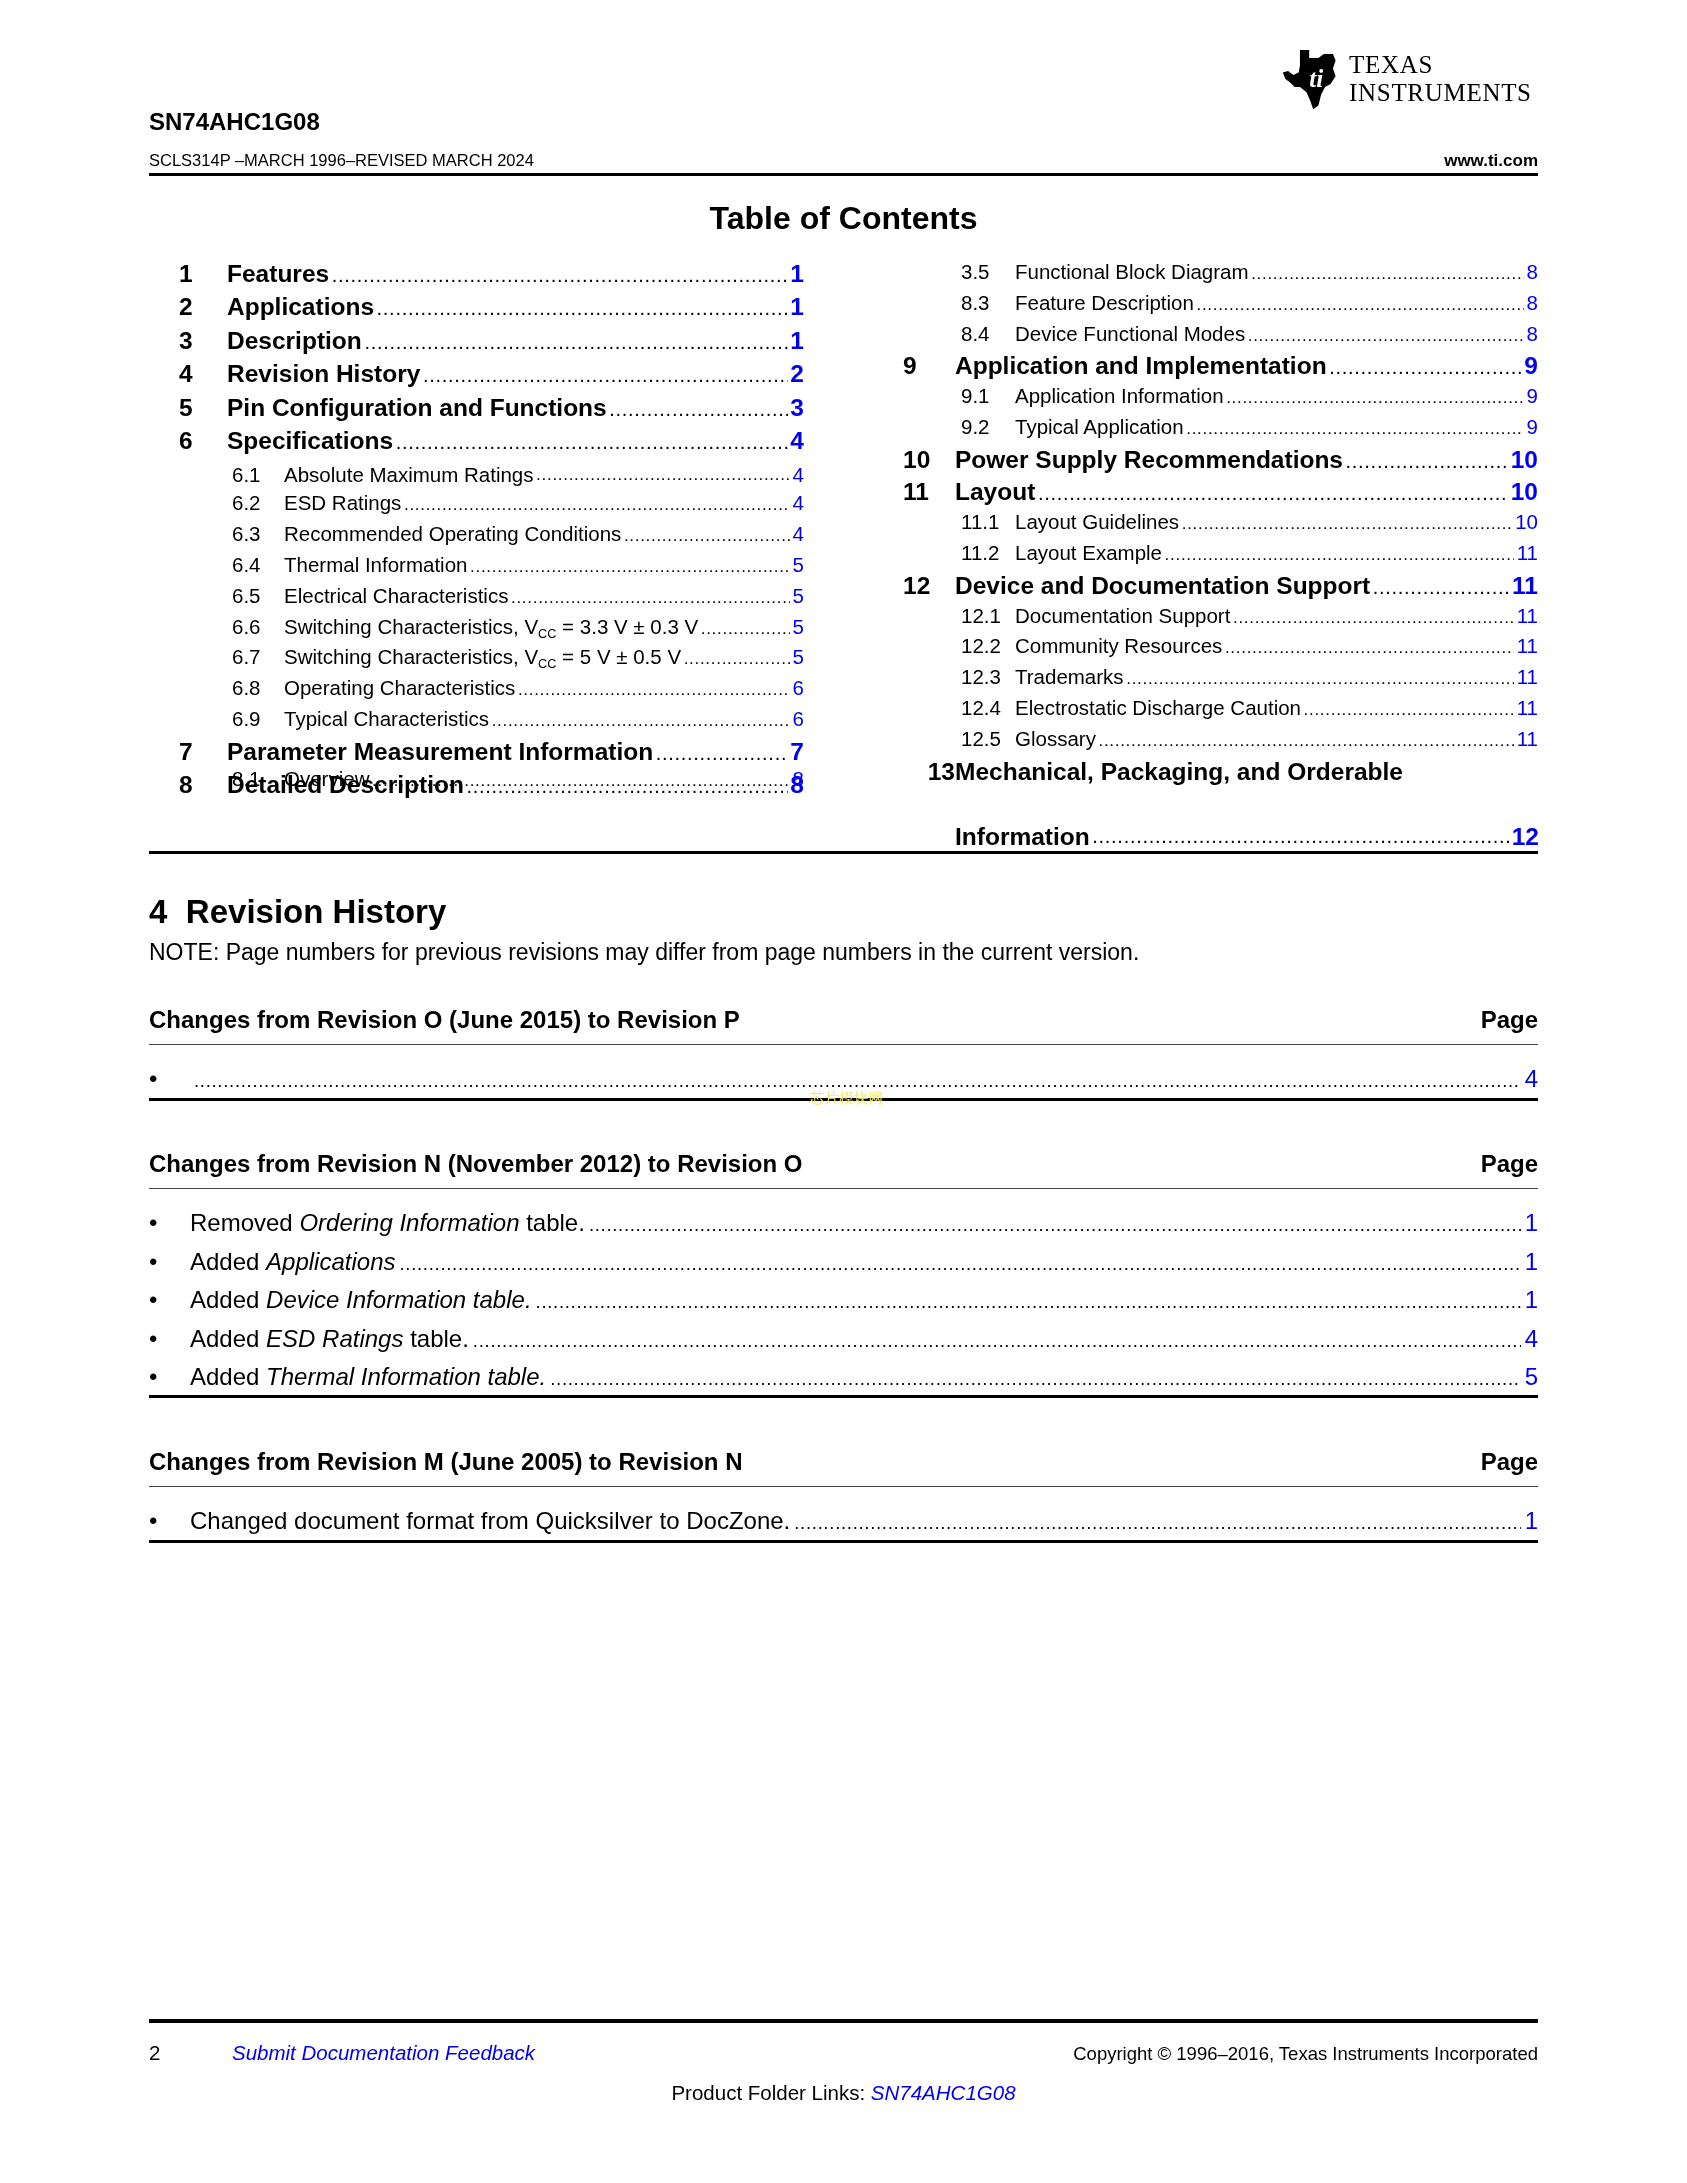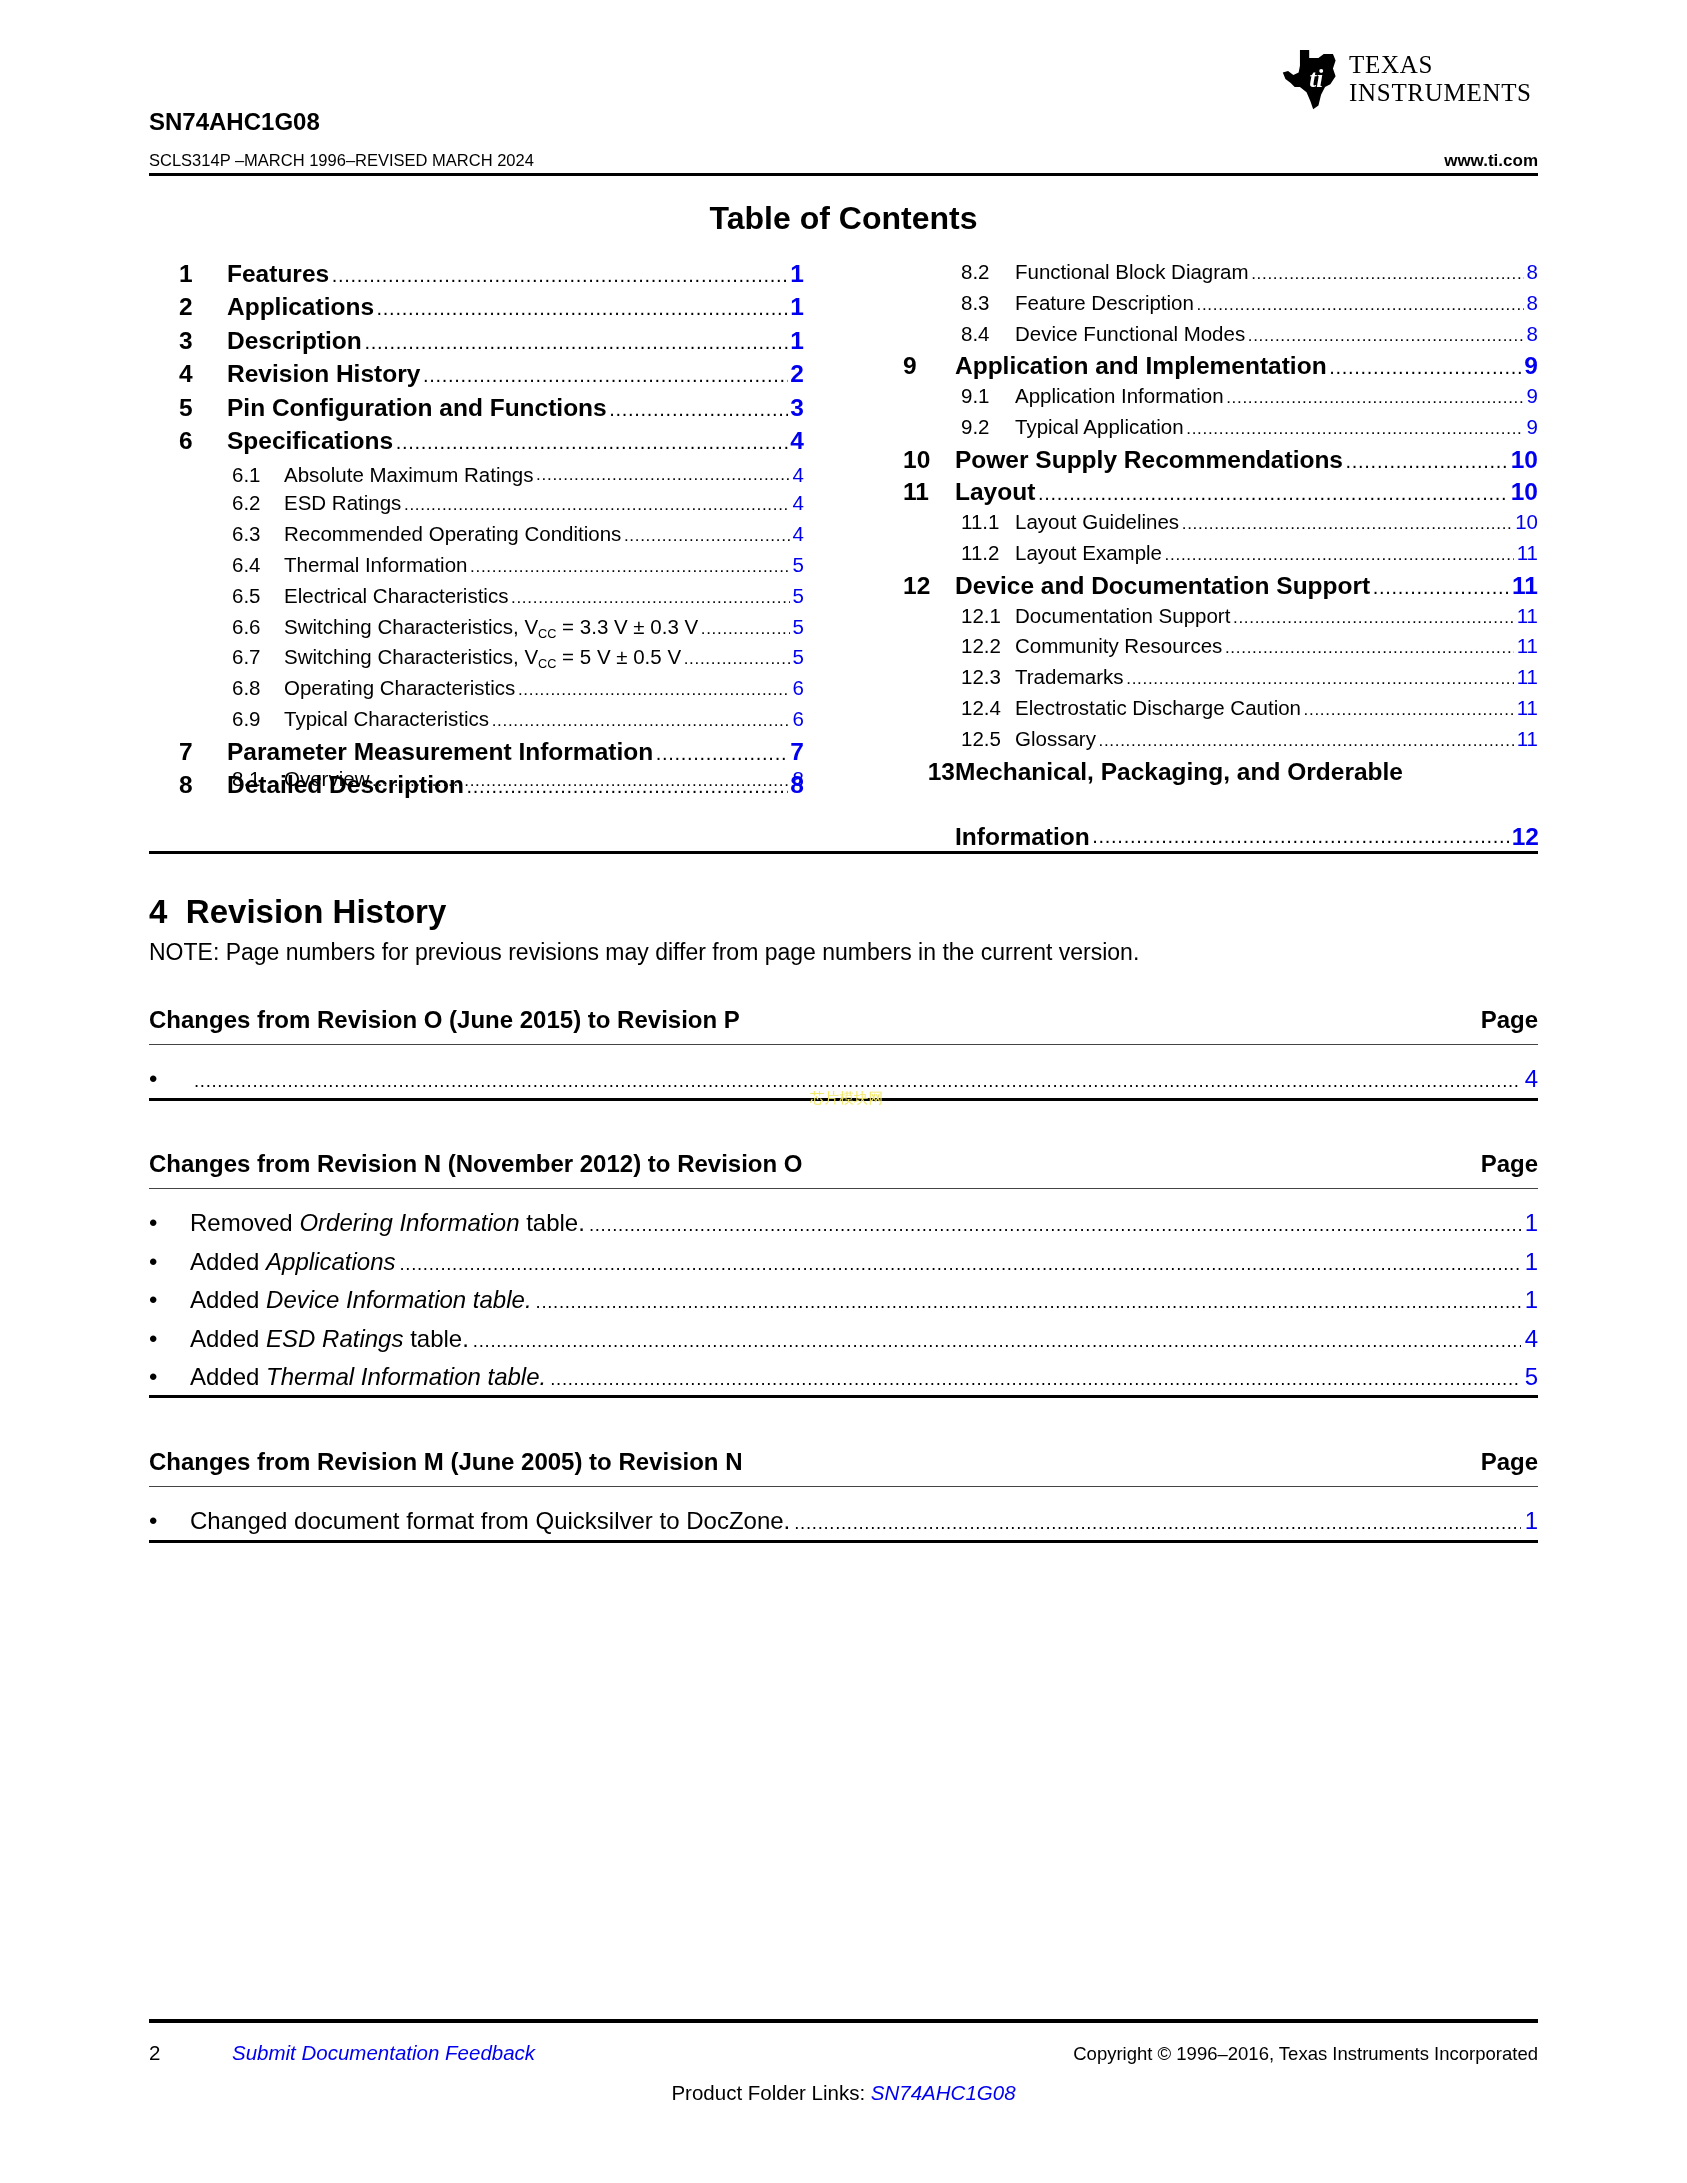--- a/index.html
+++ b/index.html
@@ -178,21 +178,21 @@
     </div>
     <div class="toc-row sub" style="left: 232px; width: 572px; top: 761px; align-items: flex-end;">
       <span class="num" style="width: 52px;">8.1</span>
       <span class="label"><span>Overview</span></span>
       <span class="dots"></span>
       <span class="page">8</span>
     </div>
   </div>
 <div id="toc-right" class="toc-col">
     <div class="toc-row sub" style="left: 961px; width: 577px; top: 260px;">
-      <span class="num" style="width: 54px;">8.2</span>
+      <span class="num" style="width: 54px;">3.5</span>
       <span class="label"><span>Functional Block Diagram</span></span>
       <span class="dots"></span>
       <span class="page">8</span>
     </div>
     <div class="toc-row sub" style="left: 961px; width: 577px; top: 291px;">
       <span class="num" style="width: 54px;">8.3</span>
       <span class="label"><span>Feature Description</span></span>
       <span class="dots"></span>
       <span class="page">8</span>
     </div>

